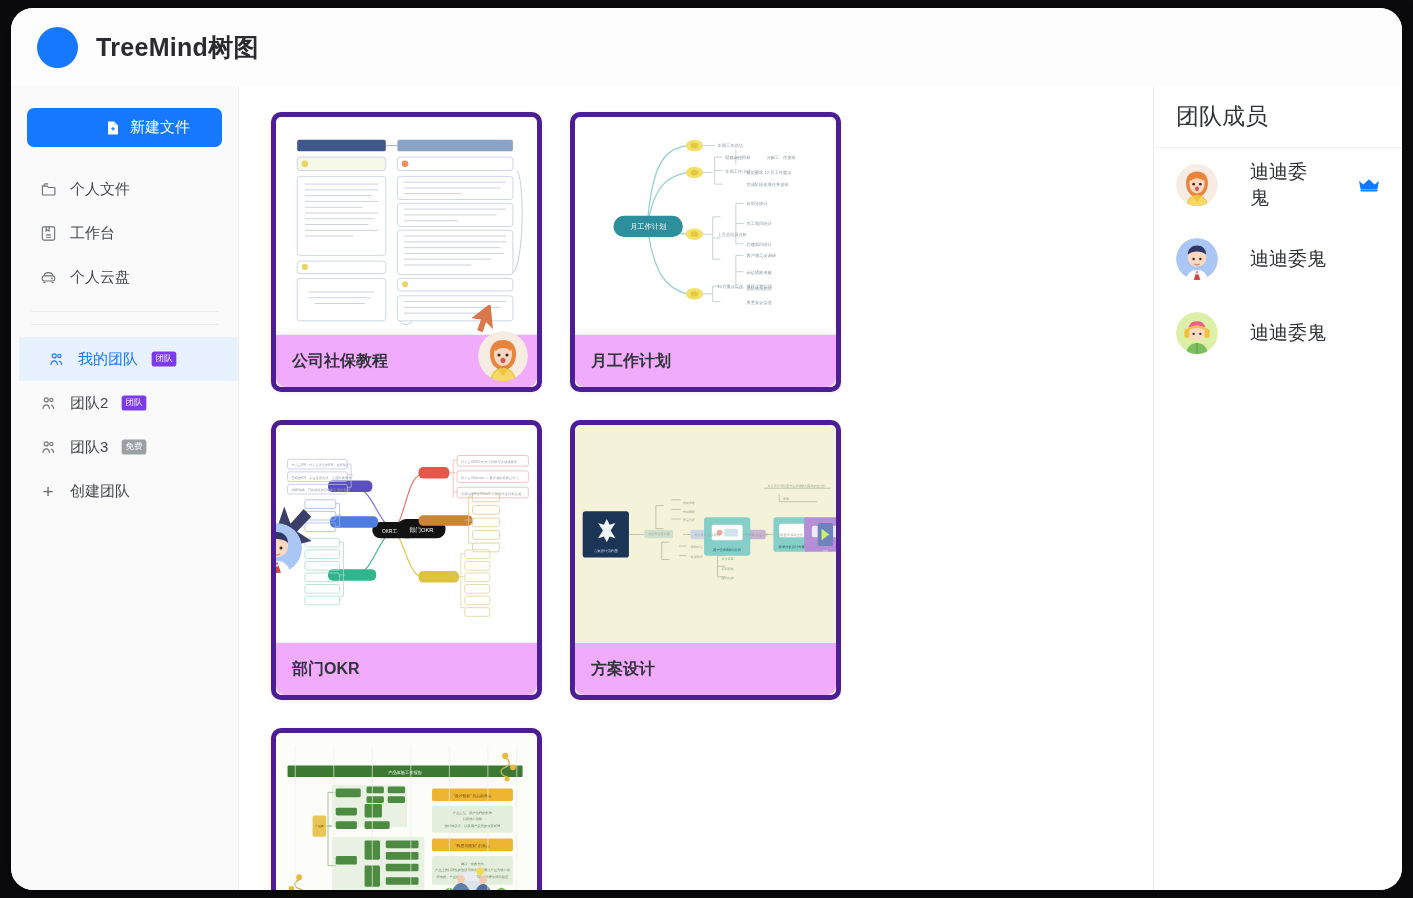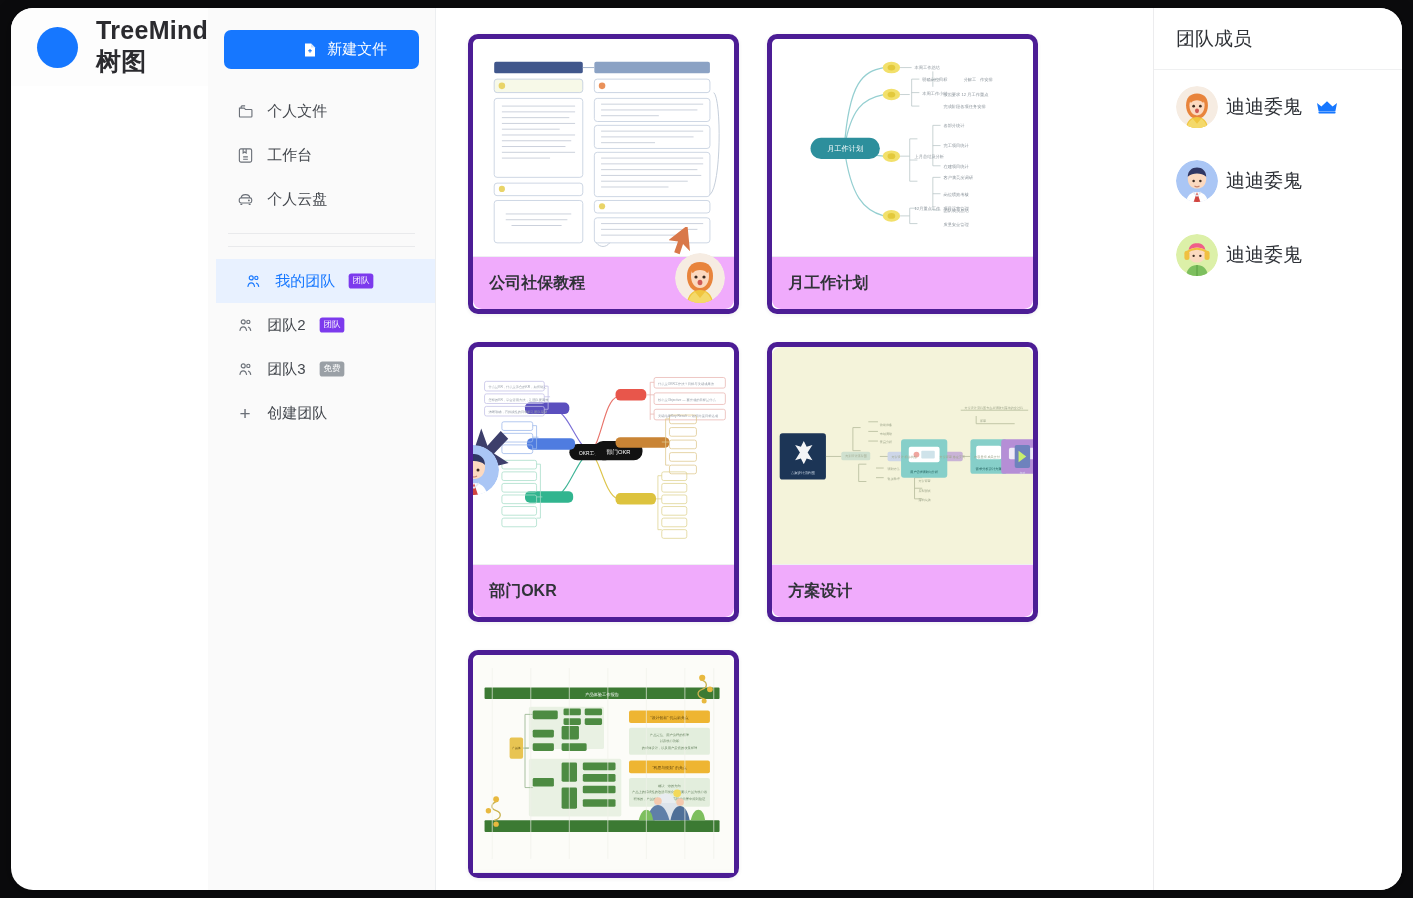--- a/index.html
+++ b/index.html
@@ -10,20 +10,21 @@
     overflow: hidden;
   }
   .app-window {
     position: absolute;
     left: 11px; top: 8px;
     width: 1391px; height: 882px;
     background: #ffffff;
     border-radius: 22px;
     overflow: hidden;
     display: flex;
+    flex-direction: column;
     box-shadow: 0 2px 18px rgba(0,0,0,.35);
   }
   
   .topbar {
     height: 78px;
     flex: 0 0 78px;
     background: #fdfdfd;
     display: flex;
     align-items: center;
     padding-left: 26px;
@@ -176,29 +177,29 @@
     background: #fff;
     display: flex;
     flex-direction: column;
   }
   .members-head {
     height: 62px;
     flex: 0 0 62px;
     display: flex;
     align-items: center;
     padding: 0 22px;
-    font-size: 19px;
+    font-size: 23px;
     color: #2e3136;
     border-bottom: 1px solid #eff0f1;
   }
   .member-row {
     height: 74px;
     display: flex;
     align-items: center;
-    gap: 8px;
+    gap: 32px;
     padding: 0 22px;
     cursor: pointer;
   }
   .member-avatar {
     width: 42px; height: 42px;
     border-radius: 50%;
     overflow: hidden;
     flex: 0 0 42px;
   }
   .member-name { font-size: 19px; color: #2f3238; }

